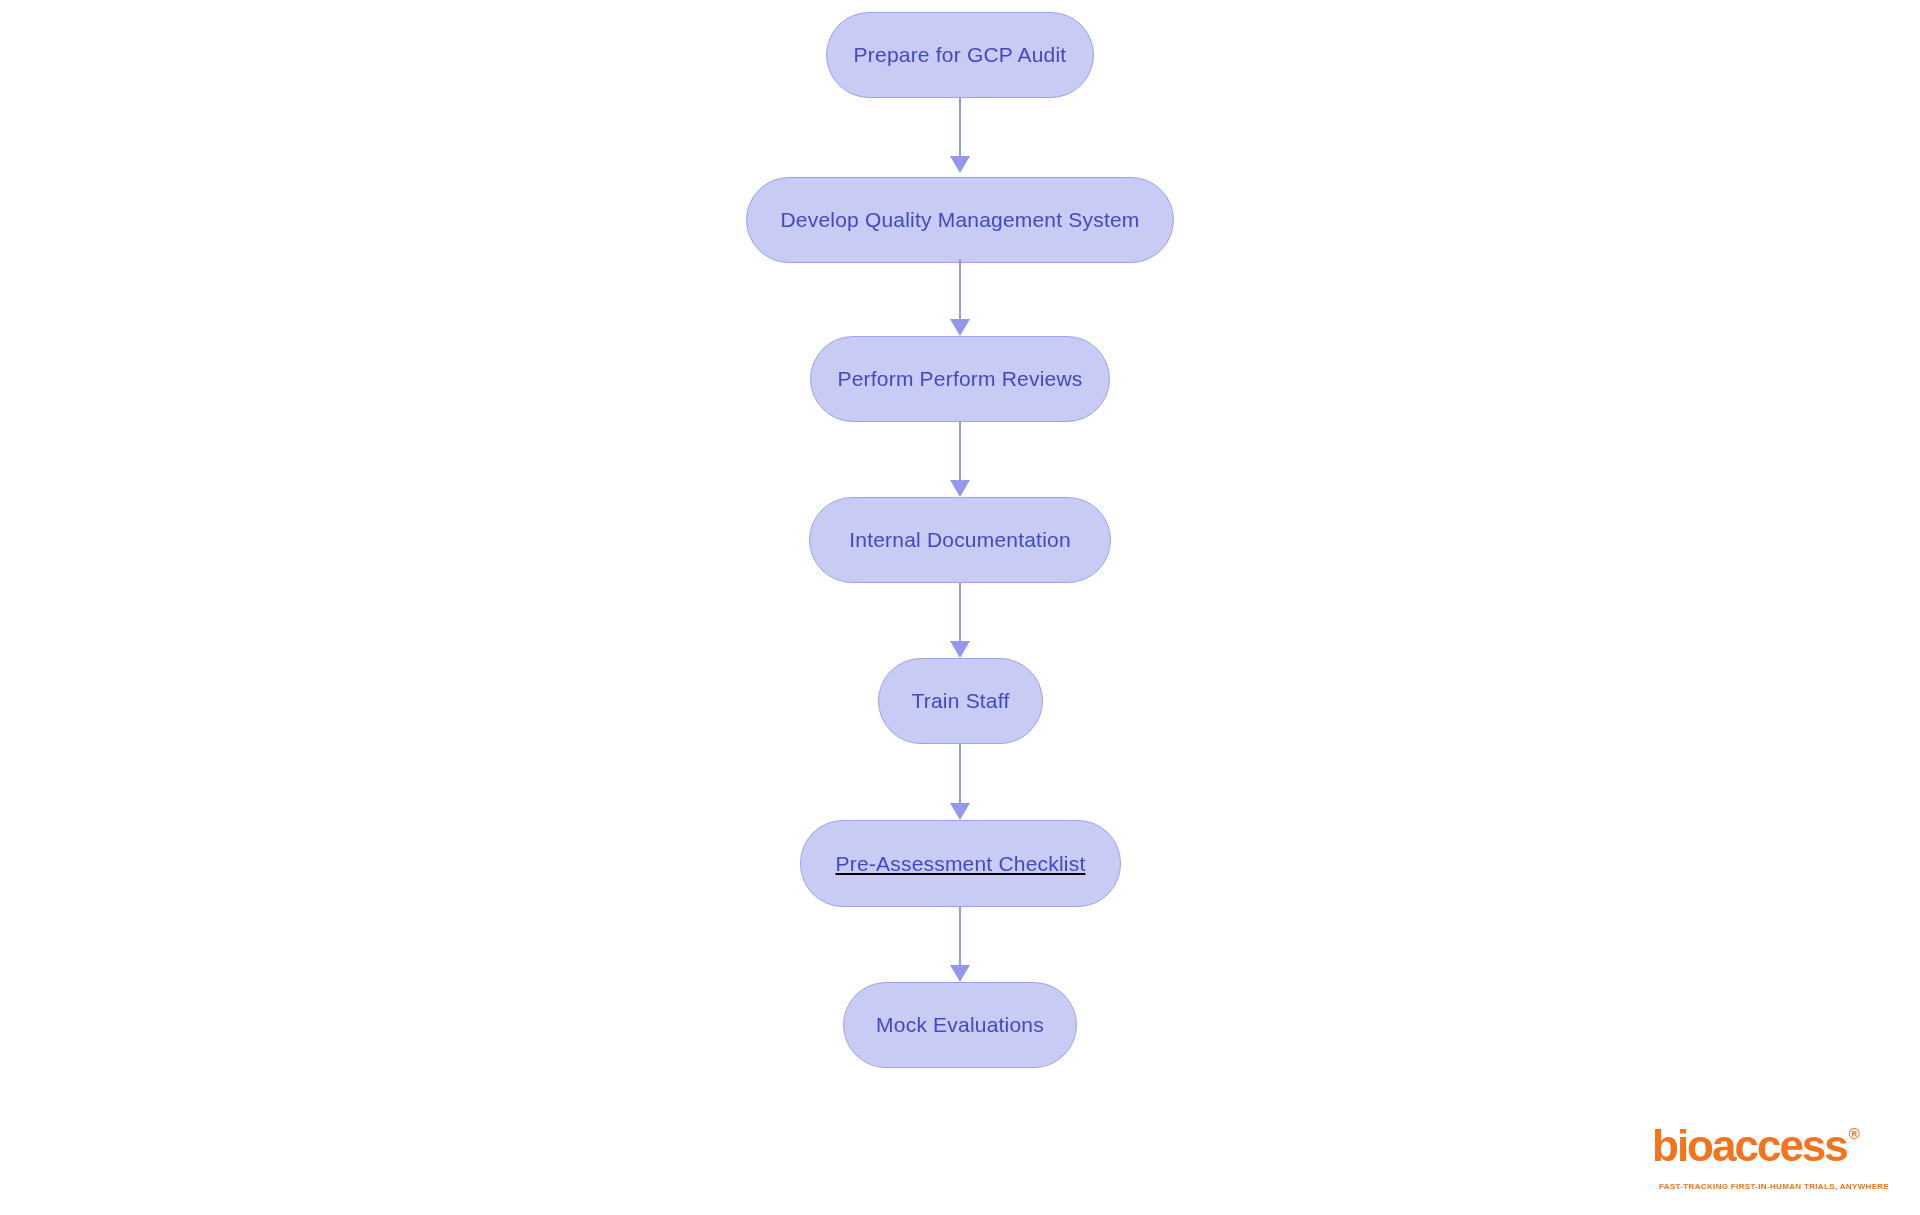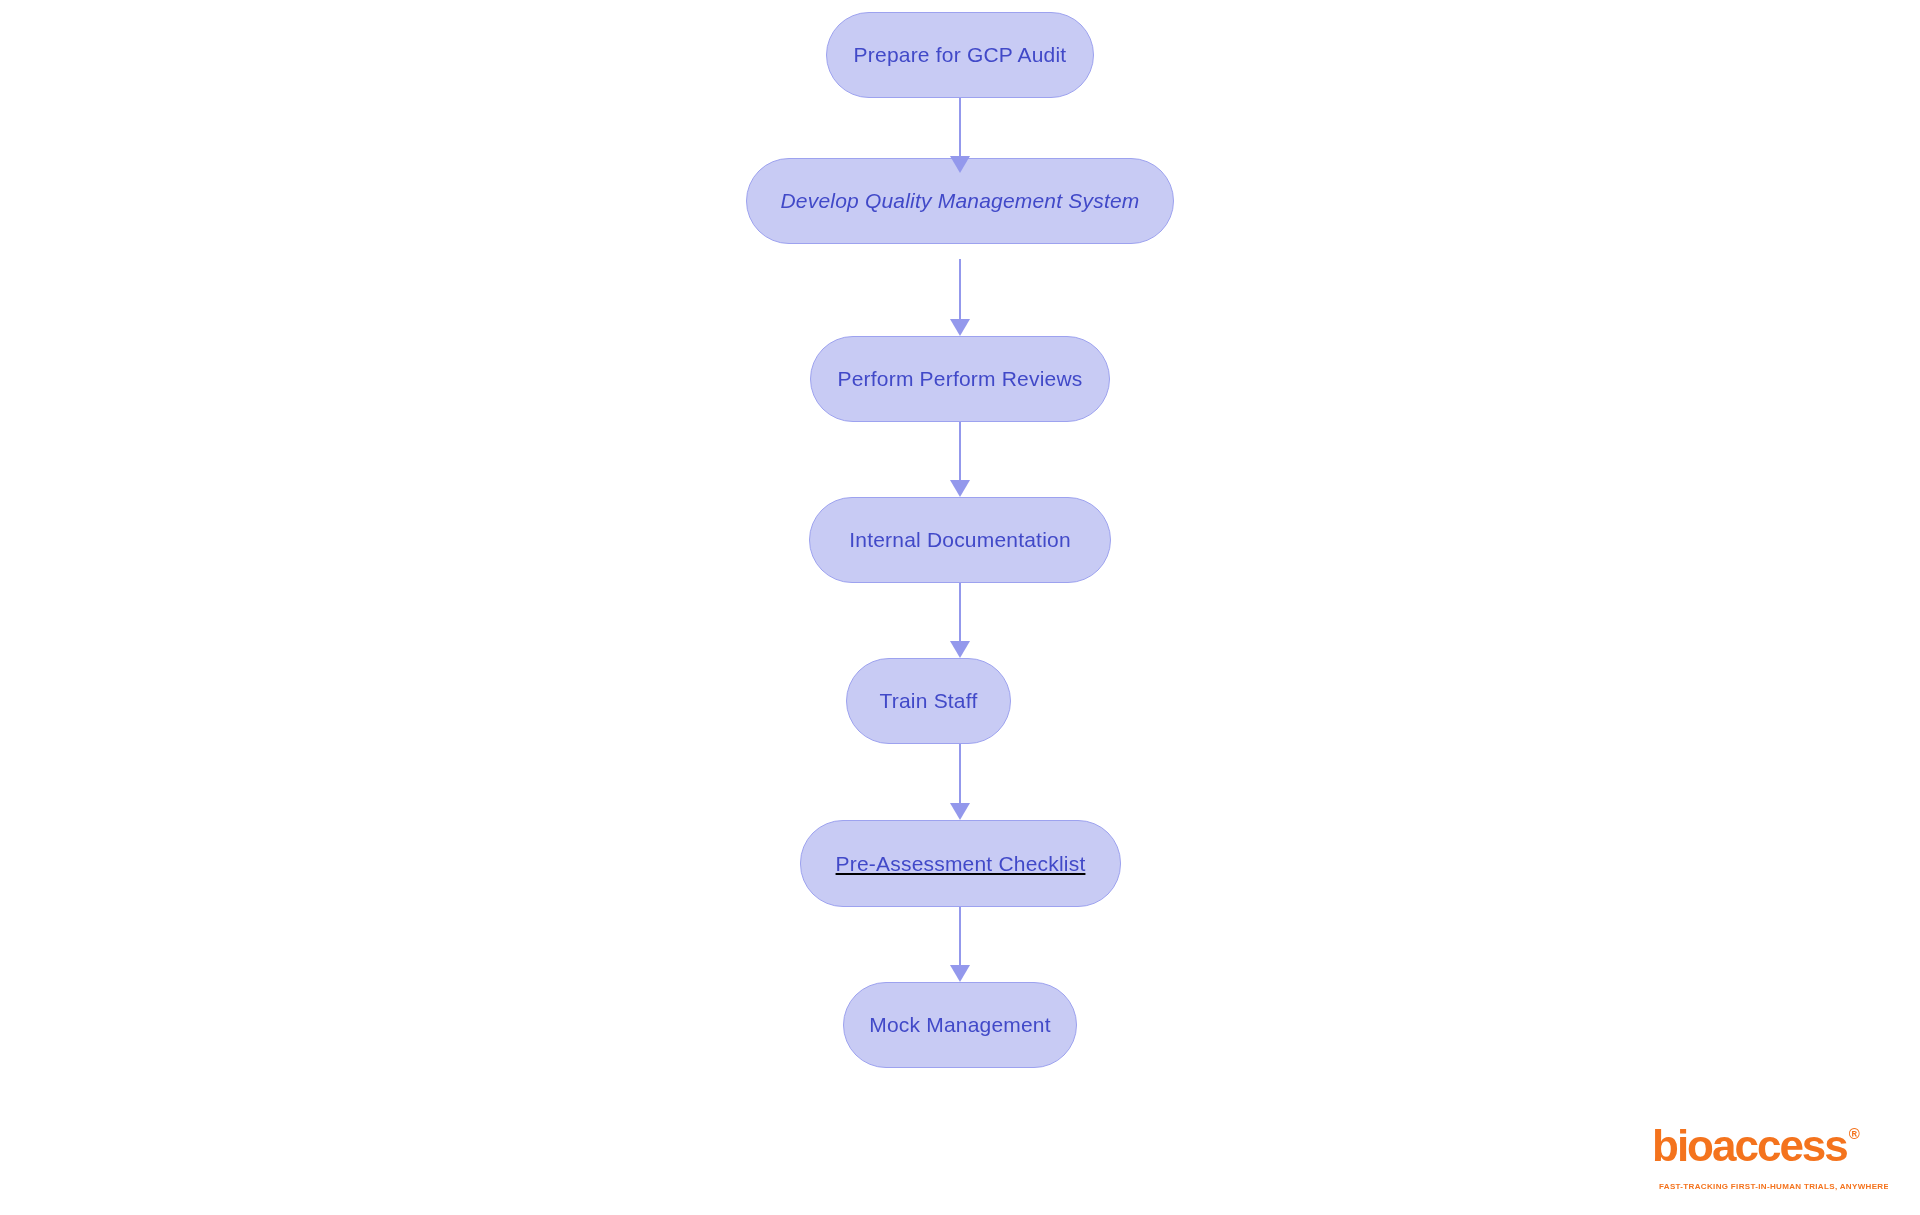--- a/index.html
+++ b/index.html
@@ -87,42 +87,42 @@
 </style>
 </head>
 <body style="background: rgb(255, 255, 255);">
 
 <div class="canvas">
 
   <div class="node" style="left:826px; top:12px; width:268px; height:86px;">
     <span class="label">Prepare for GCP Audit</span>
   </div>
 
-  <div class="node" style="left:746px; top:158px; width:428px; height:86px;font-style:italic;">
+  <div class="node" style="left:746px; top:177px; width:428px; height:86px;">
     <span class="label">Develop Quality Management System</span>
   </div>
 
   <div class="node" style="left:810px; top:336px; width:300px; height:86px;">
     <span class="label">Perform Perform Reviews</span>
   </div>
 
   <div class="node" style="left:809px; top:497px; width:302px; height:86px;">
     <span class="label">Internal Documentation</span>
   </div>
 
-  <div class="node" style="left:846px; top:658px; width:165px; height:86px;">
+  <div class="node" style="left:878px; top:658px; width:165px; height:86px;">
     <span class="label">Train Staff</span>
   </div>
 
   <div class="node" style="left:800px; top:820px; width:321px; height:87px;text-decoration:underline;">
     <span class="label">Pre-Assessment Checklist</span>
   </div>
 
   <div class="node" style="left:843px; top:982px; width:234px; height:86px;">
-    <span class="label">Mock Management</span>
+    <span class="label">Mock Evaluations</span>
   </div>
 
   <div class="arrow" style="top:98px; height:75px;">
     <span class="line"></span>
     <span class="head"></span>
   </div>
 
   <div class="arrow" style="top:259px; height:77px;">
     <span class="line"></span>
     <span class="head"></span>

